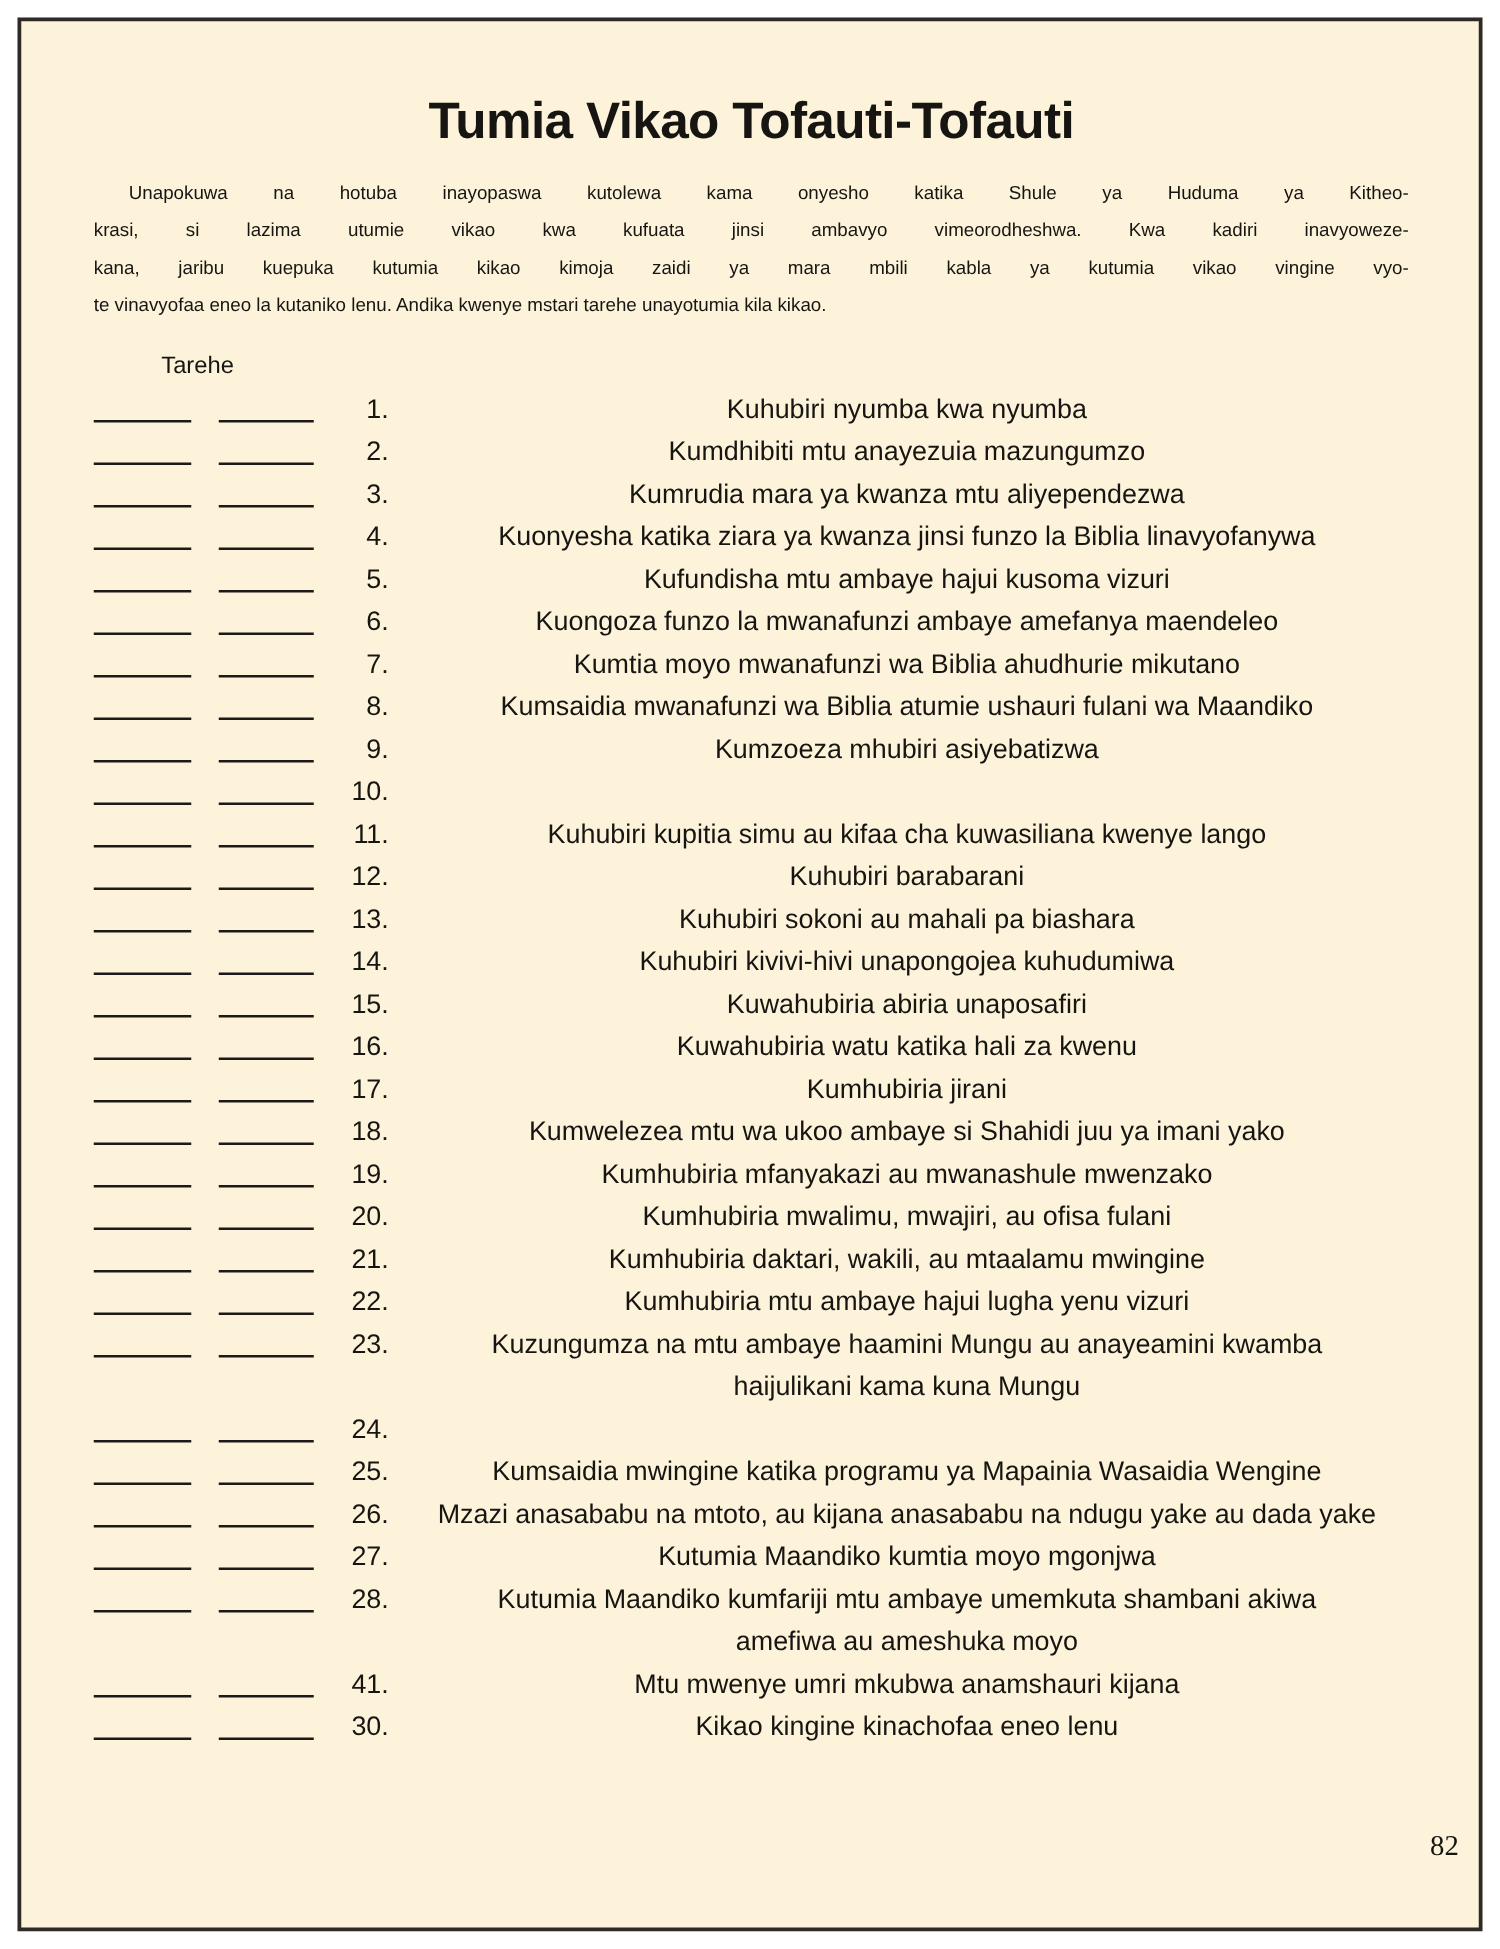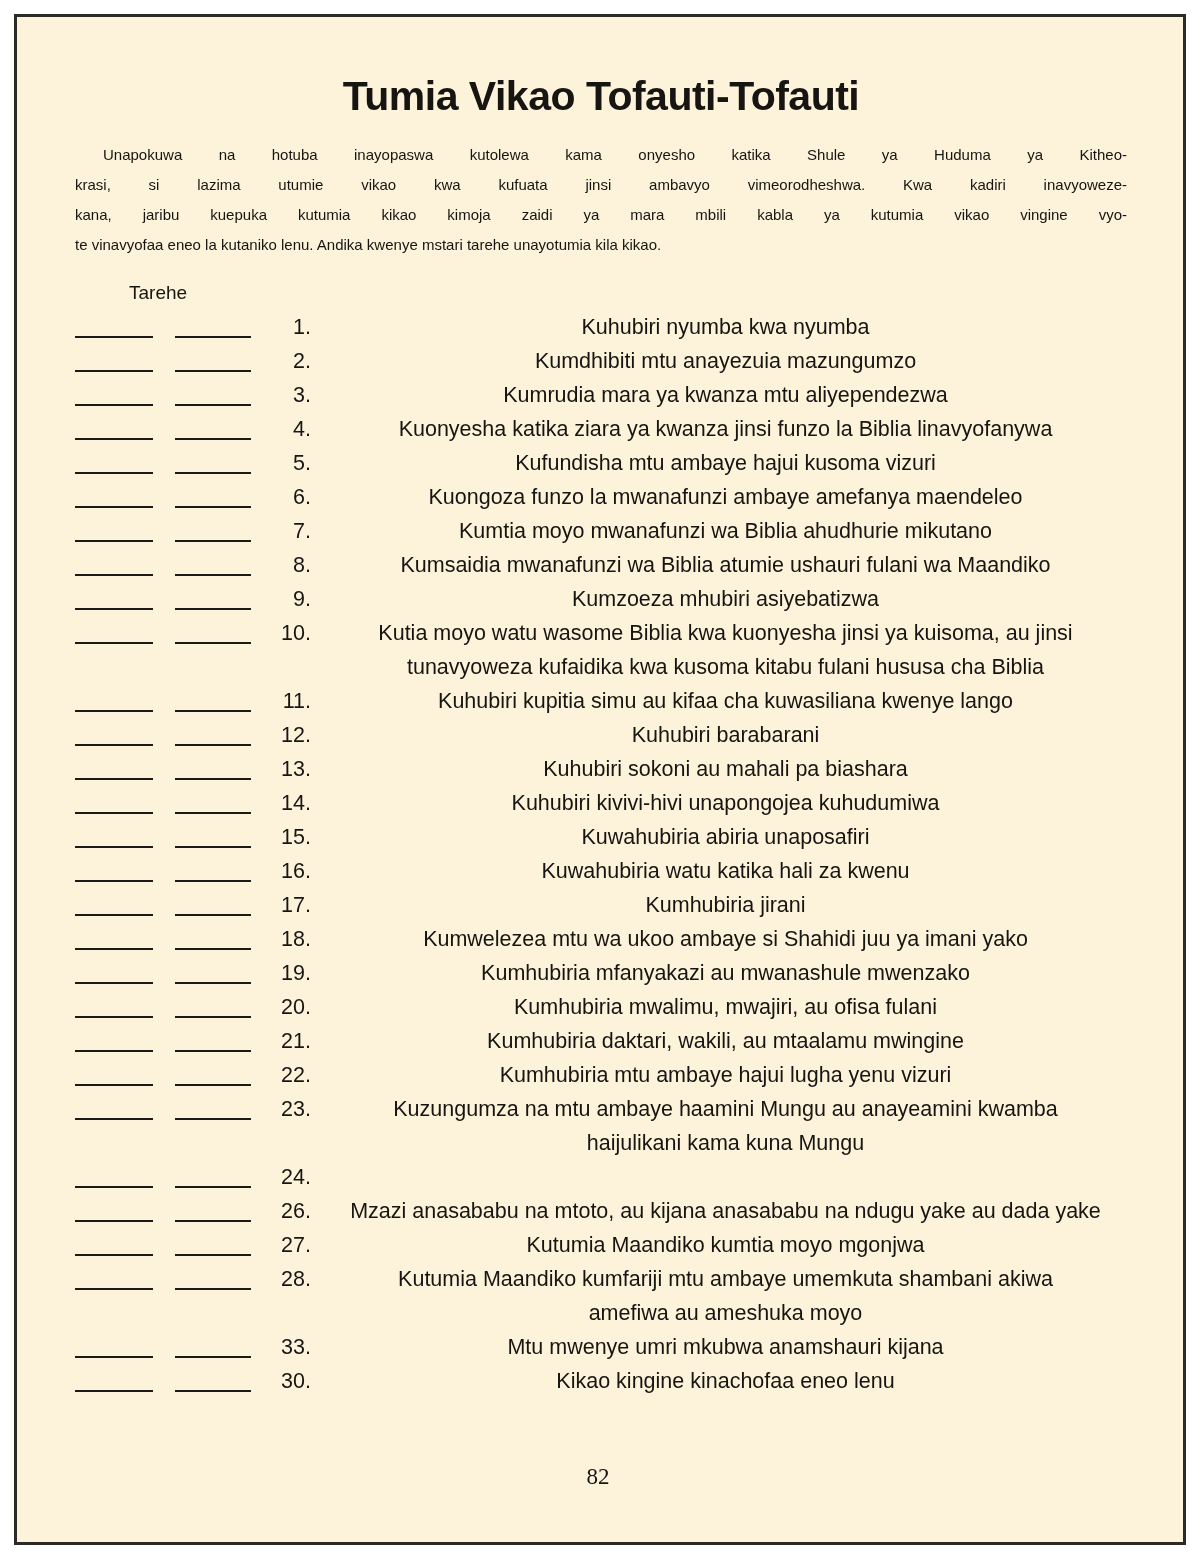--- a/index.html
+++ b/index.html
@@ -77,23 +77,23 @@
     padding-right: 13px;
   }
   .text {
     flex: 1;
     white-space: pre-line;
     text-align: center;
   }
   .page-num {
     position: absolute;
     left: 0;
-    right: 4px;
+    right: 16px;
     bottom: 52px;
-    text-align: center;
+    text-align: right;
     font-size: 23px;
     font-family: "Liberation Serif", serif;
   }
 </style>
 </head>
 <body>
 
 <div class="page">
   <div class="frame">
 
@@ -160,22 +160,20 @@
         <div class="row">
     <span class="blank first"></span>
     <span class="blank second"></span>
     <span class="num">9.</span>
     <span class="text">Kumzoeza mhubiri asiyebatizwa</span>
   </div>
         <div class="row">
     <span class="blank first"></span>
     <span class="blank second"></span>
     <span class="num">10.</span>
-    <span class="text">Kutia moyo watu wasome Biblia kwa kuonyesha jinsi ya kuisoma, au jinsi
-tunavyoweza kufaidika kwa kusoma kitabu fulani hususa cha Biblia</span>
   </div>
         <div class="row">
     <span class="blank first"></span>
     <span class="blank second"></span>
     <span class="num">11.</span>
     <span class="text">Kuhubiri kupitia simu au kifaa cha kuwasiliana kwenye lango</span>
   </div>
         <div class="row">
     <span class="blank first"></span>
     <span class="blank second"></span>
@@ -250,40 +248,46 @@
 haijulikani kama kuna Mungu</span>
   </div>
         <div class="row">
     <span class="blank first"></span>
     <span class="blank second"></span>
     <span class="num">24.</span>
   </div>
         <div class="row">
     <span class="blank first"></span>
     <span class="blank second"></span>
+    <span class="num">25.</span>
+    <span class="text">Kumsaidia mwingine katika programu ya Mapainia Wasaidia Wengine</span>
+  </div>
+        <div class="row">
+    <span class="blank first"></span>
+    <span class="blank second"></span>
     <span class="num">26.</span>
     <span class="text">Mzazi anasababu na mtoto, au kijana anasababu na ndugu yake au dada yake</span>
   </div>
         <div class="row">
     <span class="blank first"></span>
     <span class="blank second"></span>
     <span class="num">27.</span>
     <span class="text">Kutumia Maandiko kumtia moyo mgonjwa</span>
   </div>
         <div class="row">
     <span class="blank first"></span>
     <span class="blank second"></span>
     <span class="num">28.</span>
     <span class="text">Kutumia Maandiko kumfariji mtu ambaye umemkuta shambani akiwa
 amefiwa au ameshuka moyo</span>
   </div>
         <div class="row">
     <span class="blank first"></span>
     <span class="blank second"></span>
-    <span class="num">33.</span>
+    <span class="num">41.</span>
     <span class="text">Mtu mwenye umri mkubwa anamshauri kijana</span>
   </div>
         <div class="row">
     <span class="blank first"></span>
     <span class="blank second"></span>
     <span class="num">30.</span>
     <span class="text">Kikao kingine kinachofaa eneo lenu</span>
   </div>
       </div>
 

